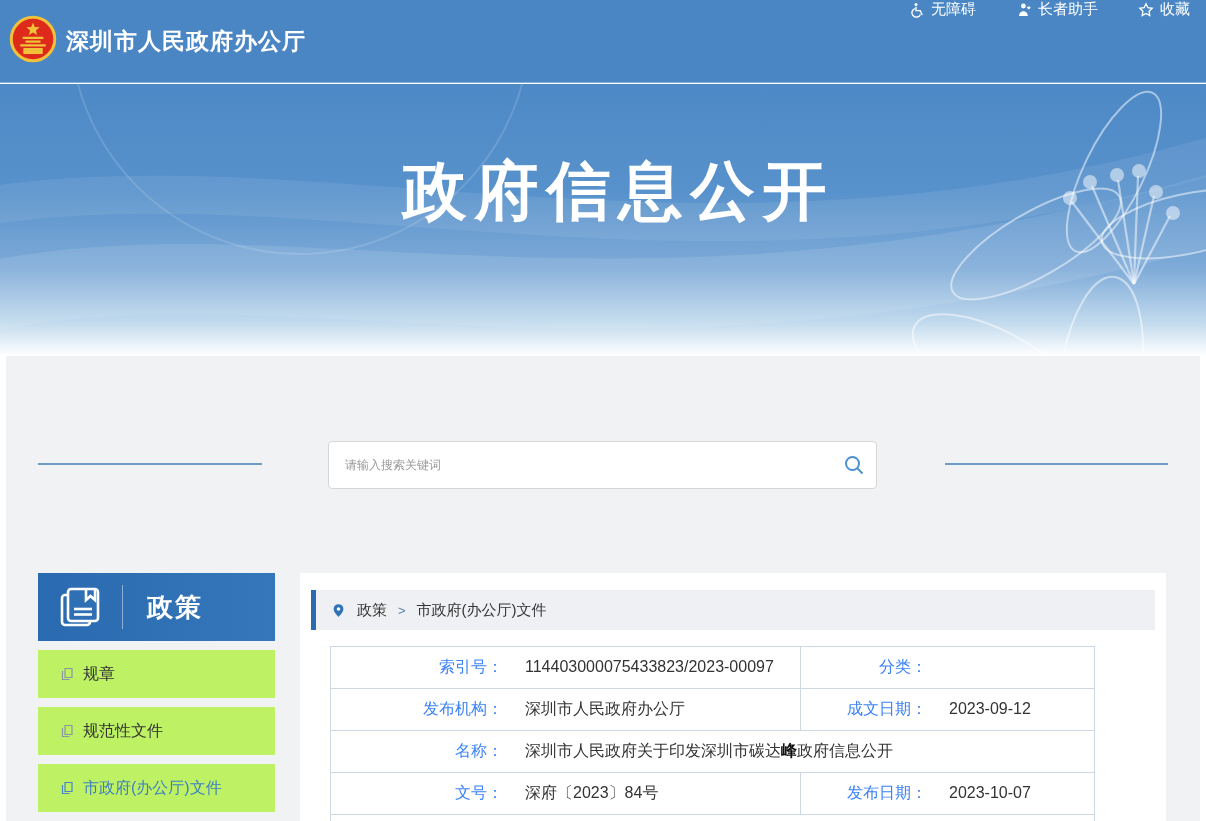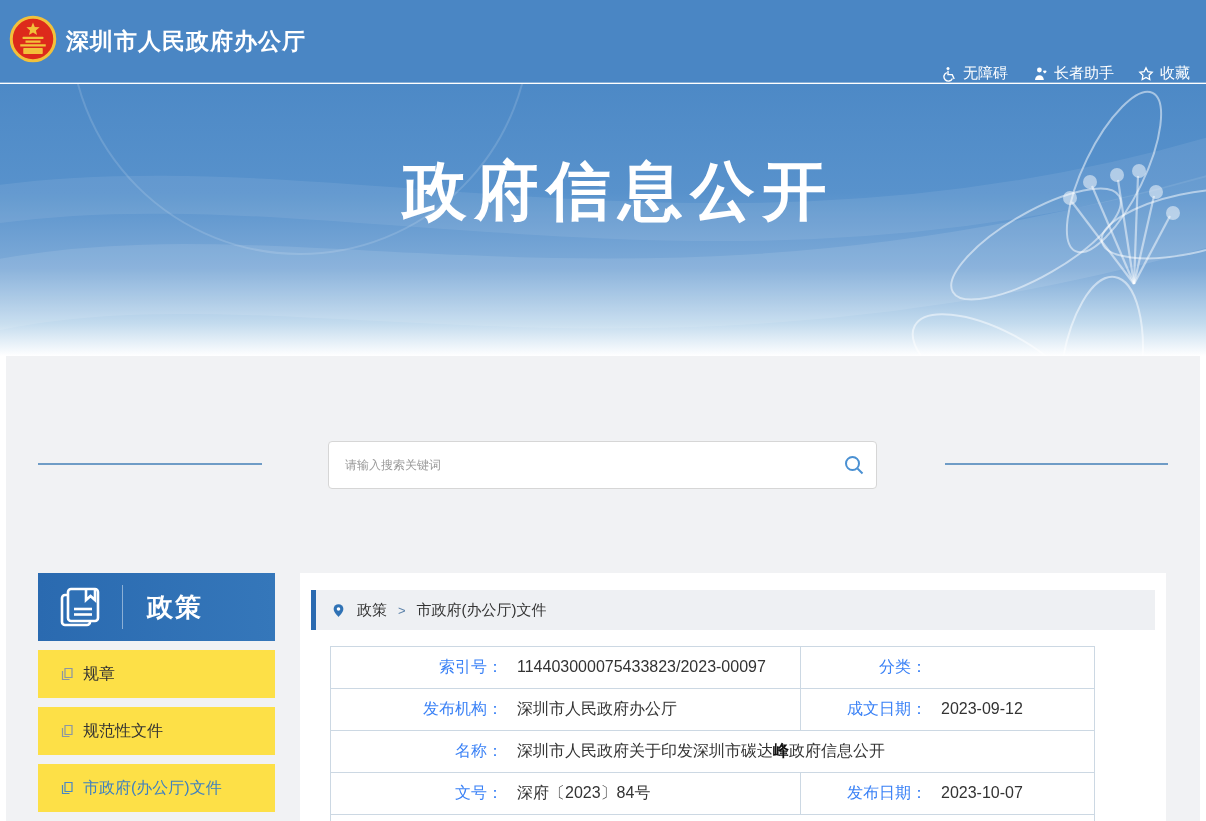--- a/index.html
+++ b/index.html
@@ -5,21 +5,21 @@
   * { margin:0; padding:0; box-sizing:border-box; }
   html,body { width:1206px; height:821px; overflow:hidden; background:#fff;
     font-family:"Liberation Sans","DejaVu Sans",sans-serif; color:#333; }
 
   
   .topbar { position:absolute; top:0; left:0; width:1206px; height:83px;
     background:#4a86c4; border-bottom:1px solid rgba(255,255,255,.35); z-index:3; }
   .logo-wrap { position:absolute; left:9px; top:15px; width:48px; height:48px; cursor:pointer; }
   .site-title { position:absolute; left:66px; top:0; height:83px; display:flex; align-items:center;
     color:#fff; font-size:23px; font-weight:bold; letter-spacing:1px; cursor:pointer; }
-  .top-utils { position:absolute; right:16px; top:0; height:83px; display:flex; align-items:flex-end; gap:24px; }
+  .top-utils { position:absolute; right:16px; top:0; height:83px; display:flex; align-items:flex-start; gap:40px; }
   .util-link { display:flex; align-items:center; gap:6px; color:#fff; font-size:15px; cursor:pointer; }
   .util-link svg { display:block; }
 
   
   .banner { position:absolute; top:84px; left:0; width:1206px; height:272px; overflow:hidden;
     background:linear-gradient(180deg,#4d89c6 0%,#5892cc 40%,#7fabd8 68%,#c3dbee 88%,#ffffff 100%); }
   .banner-deco { position:absolute; top:0; left:0; width:1206px; height:272px; }
   .flower-deco { position:absolute; top:0; right:0; width:320px; height:272px; }
   .banner-title { position:absolute; top:64px; left:0; width:1206px; text-align:center;
     color:#fff; font-size:64px; font-weight:bold; letter-spacing:8px;padding-left:31px; }
@@ -40,21 +40,21 @@
   .search-box input::placeholder { color:#9a9a9a; }
   .search-btn { width:44px; height:100%; display:flex; align-items:center; justify-content:center;
     background:none; border:none; cursor:pointer; }
 
   
   .sidebar { position:absolute; left:32px; top:217px; width:237px; }
   .sidebar-header { height:68px; background:linear-gradient(90deg,#2a6ab0,#3577ba);
     display:flex; align-items:center; padding-left:20px; }
   .sidebar-header .divider { width:1px; height:44px; background:rgba(255,255,255,.45); margin:0 24px 0 20px; }
   .sidebar-header .sb-title { color:#fff; font-size:26px; font-weight:bold; letter-spacing:2px; }
-  .sb-item { margin-top:9px; height:48px; background:#fde047; display:flex; align-items:center;
+  .sb-item { margin-top:9px; height:48px; background:#bef264; display:flex; align-items:center;
     padding-left:22px; gap:9px; font-size:16px; color:#333; cursor:pointer; }
   .sb-item svg { color:#8b96a3; }
   .sb-item.active { color:#3f80c0; }
   .sb-item.active svg { color:#4a87c6; }
 
   
   .card { position:absolute; left:294px; top:217px; width:866px; height:420px;
     background:#fff; padding-top:17px; }
   .breadcrumb { margin:0 11px; height:40px; background:#eef0f3; border-left:5px solid #2a6ab0;
     display:flex; align-items:center; padding-left:15px; gap:11px; font-size:15px; }
@@ -62,21 +62,21 @@
   .breadcrumb .sep { color:#5a80a8; font-size:13px; }
 
   table.doc-table { border-collapse:collapse; margin:16px 0 0 30px; table-layout:fixed; }
   table.doc-table td { border:1px solid #ccd8e3; height:42px; font-size:16px;
     vertical-align:middle; background:#fff; }
   td.cell-l { width:470px; }
   td.cell-r { width:294px; }
   .lbl { display:inline-block; text-align:right; color:#3b82f6; }
   .cell-l .lbl { width:172px; }
   .cell-r .lbl { width:126px; }
-  .val { margin-left:14px; color:#333; }
+  .val { margin-left:22px; color:#333; }
   .hl { font-weight:bold; color:#111; }
   td.cell-empty { height:44px; }
 </style>
 </head>
 <body>
 
 <header class="topbar">
   <div class="logo-wrap">
     <svg viewBox="0 0 64 64" width="48" height="48">
       <circle cx="32" cy="32" r="29" fill="#dd2a1b"></circle>

